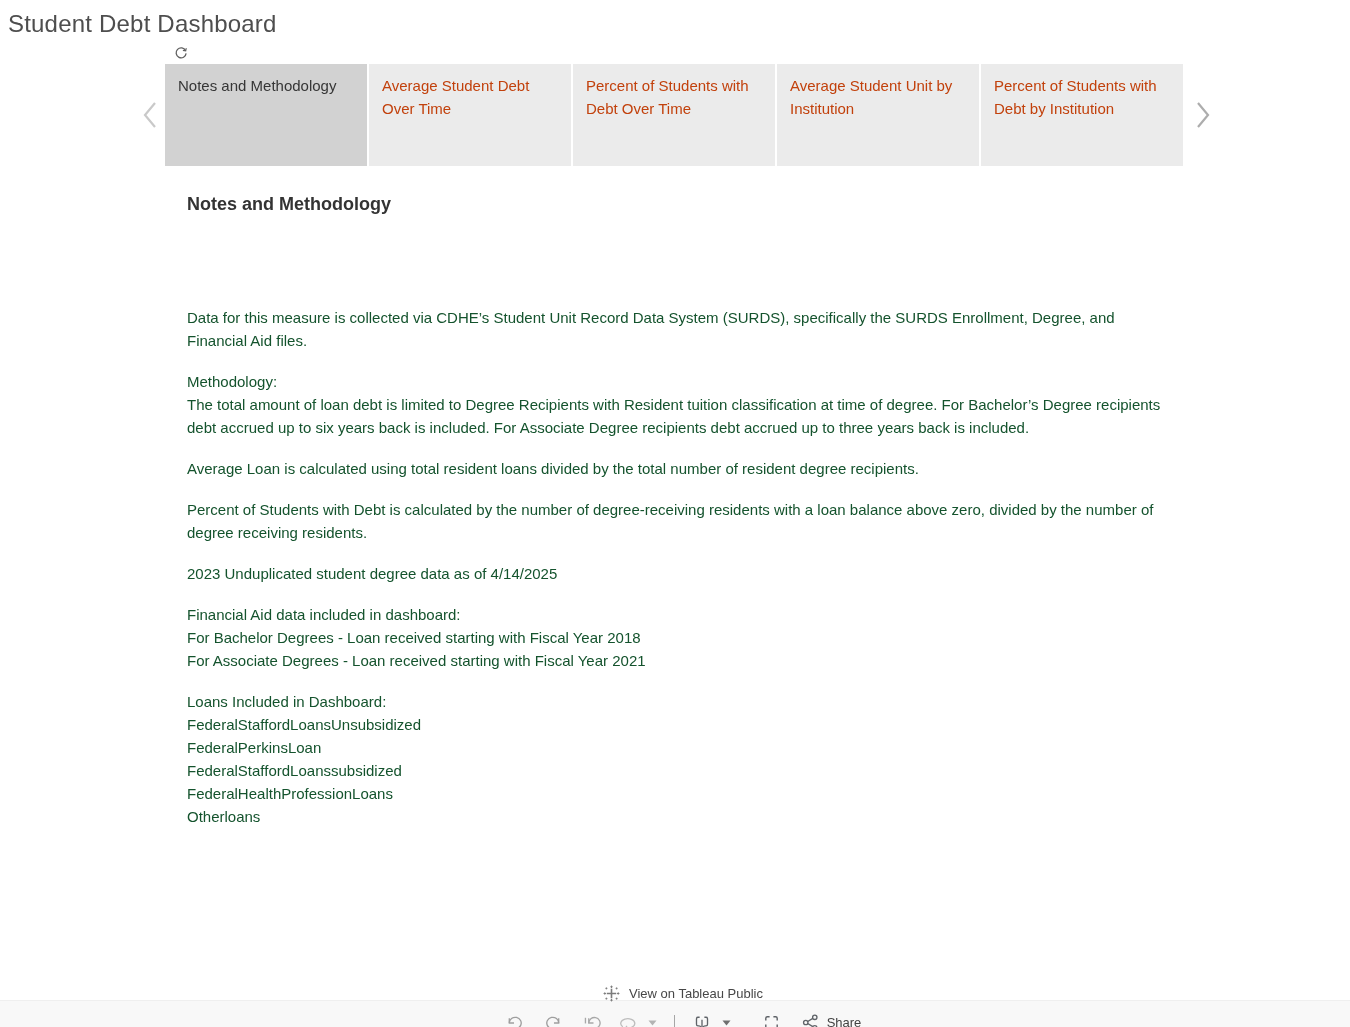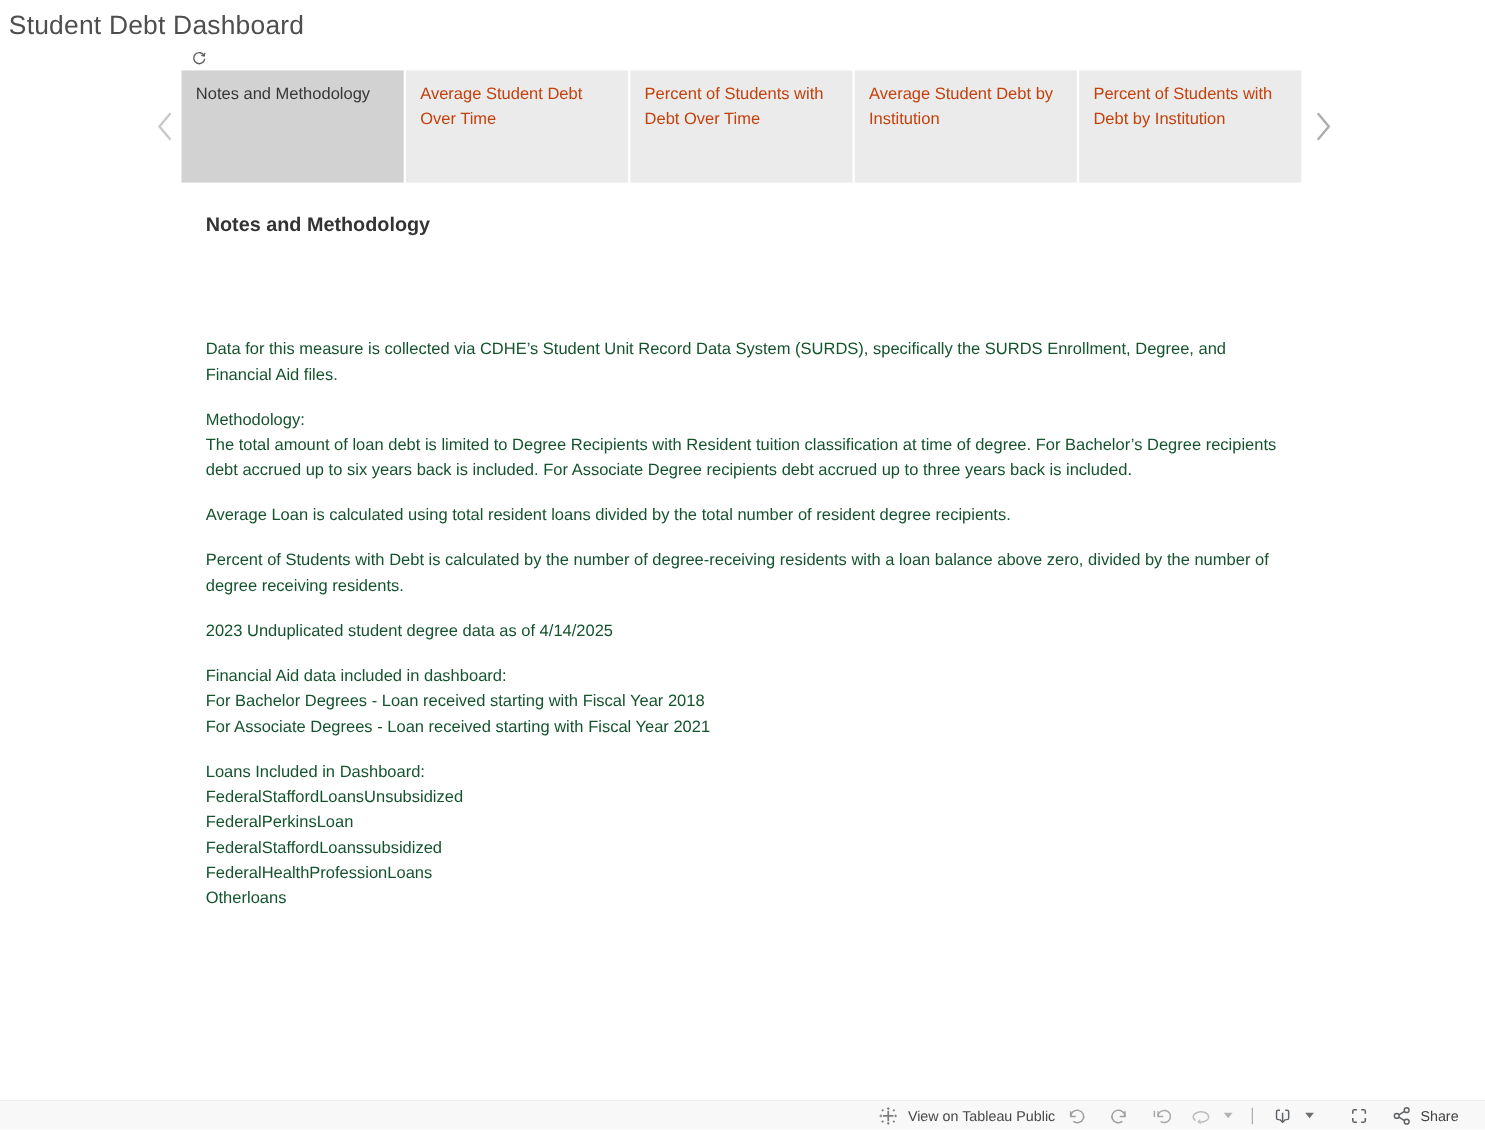--- a/index.html
+++ b/index.html
@@ -89,22 +89,23 @@
     white-space: pre-line;
   }
   .toolbar {
     position: absolute;
     left: 0; right: 0; bottom: 0;
     height: 27px;
     background: #f8f8f8;
     border-top: 1px solid #efefef;
     display: flex;
     align-items: center;
-    justify-content: flex-end;
+    justify-content: center;
     padding: 0 14px 0 30px;
+    flex-direction: column;
   }
   .tb-left {
     display: flex;
     align-items: center;
     gap: 9px;
     color: #474747;
     font-size: 13px;
     cursor: pointer;
   }
   .tb-right {
@@ -149,21 +150,21 @@
   <div class="nav-arrow left">
     <svg width="18" height="30" viewBox="0 0 18 30">
       <polyline points="14,3 4,15 14,27" fill="none" stroke="#c9c9c9" stroke-width="2.2"></polyline>
     </svg>
   </div>
 
   <div class="tab-strip" id="tab-strip">
       <div class="tab selected"><span>Notes and Methodology</span></div>
       <div class="tab"><span>Average Student Debt Over Time</span></div>
       <div class="tab"><span>Percent of Students with Debt Over Time</span></div>
-      <div class="tab"><span>Average Student Debt by Institution</span></div>
+      <div class="tab"><span>Average Student Unit by Institution</span></div>
       <div class="tab"><span>Percent of Students with Debt by Institution</span></div>
     </div>
 
   <div class="nav-arrow right">
     <svg width="18" height="30" viewBox="0 0 18 30">
       <polyline points="4,3 14,15 4,27" fill="none" stroke="#adadad" stroke-width="2.2"></polyline>
     </svg>
   </div>
 
   <h2 class="sheet-heading">Notes and Methodology</h2>

